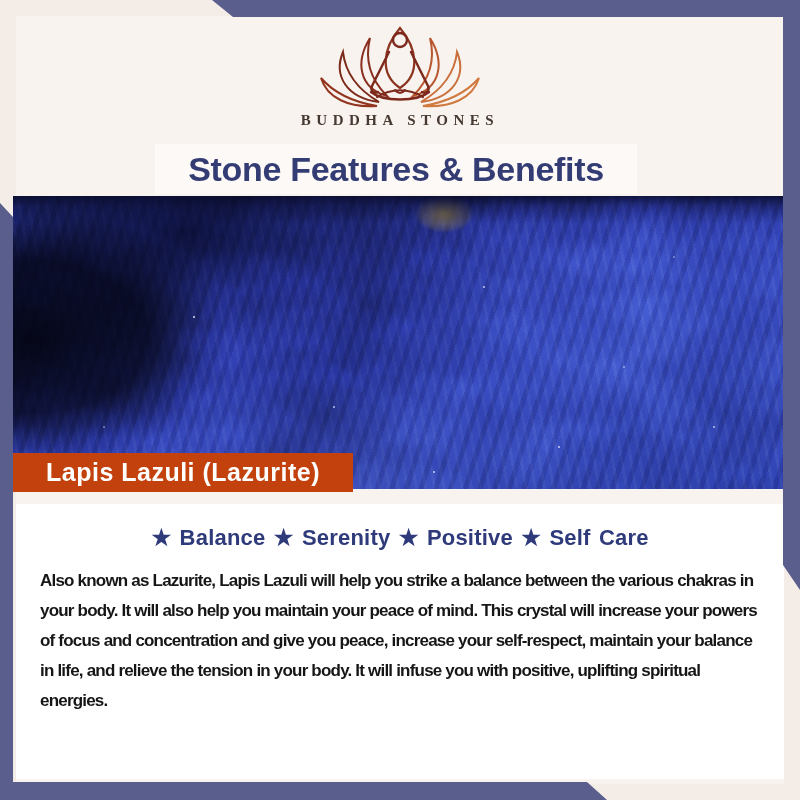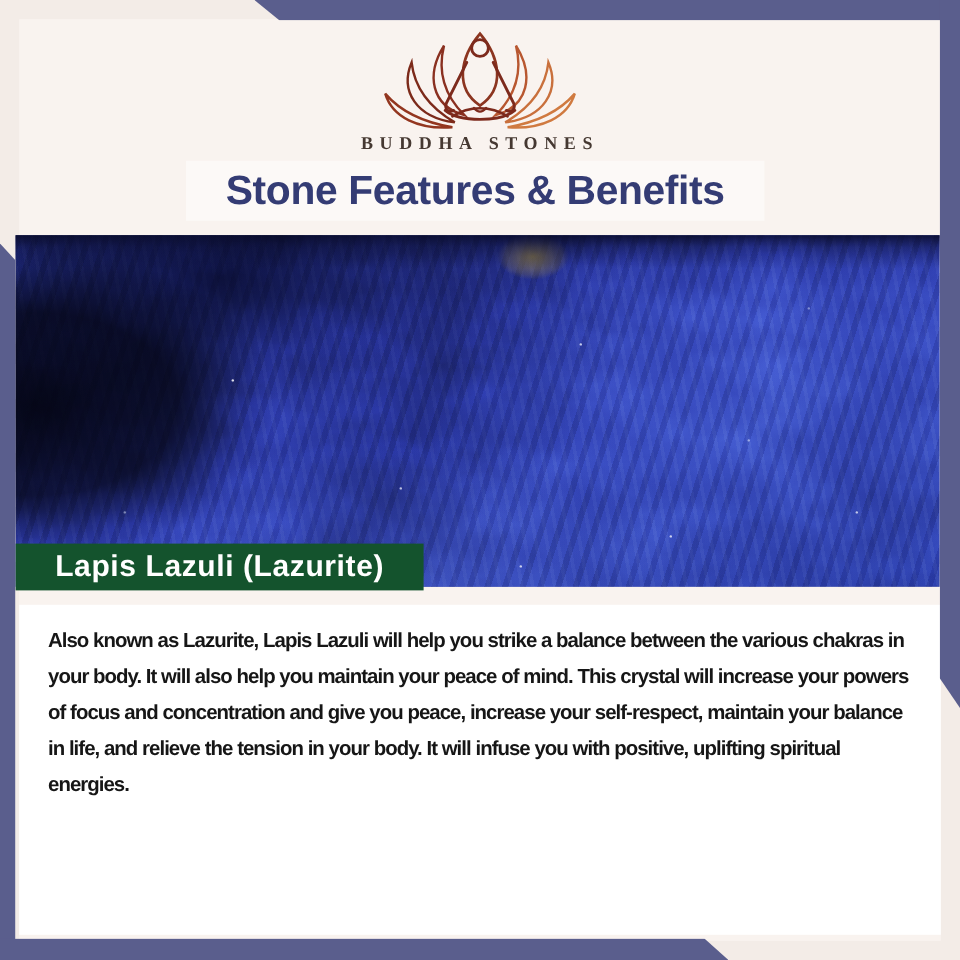--- a/index.html
+++ b/index.html
@@ -24,21 +24,21 @@
     clip-path:polygon(0 0,calc(100% - 20px) 0,100% 100%,0 100%);}
   
   .logo-wrap{position:absolute;left:0;top:26px;width:800px;text-align:center;z-index:3;}
   .brand-name{
     position:absolute;left:0;top:112px;width:800px;text-align:center;
     font-family:"Liberation Serif",serif;font-size:15px;font-weight:600;
     letter-spacing:5.5px;color:#453831;z-index:3;
   }
   
   .banner{
-    position:absolute;left:155px;top:134px;width:482px;height:50px;
+    position:absolute;left:155px;top:144px;width:482px;height:50px;
     background:#fcf9f7;z-index:4;text-align:center;
   }
   .banner-title{
     font-size:34px;font-weight:700;line-height:51px;letter-spacing:-0.3px;
     color:#343c74;
   }
   
   .photo{
     position:absolute;left:13px;top:196px;width:770px;height:293px;z-index:1;
     background:
@@ -60,21 +60,21 @@
     box-shadow:
       180px 120px 0 rgba(255,255,255,.85), 320px 210px 0 rgba(255,255,255,.7),
       470px 90px  0 rgba(235,240,255,.8), 545px 250px 0 rgba(255,255,255,.75),
       610px 170px 0 rgba(220,230,255,.6), 700px 230px 0 rgba(255,255,255,.7),
       260px 265px 0 rgba(255,255,255,.8), 90px 230px  0 rgba(220,230,255,.5),
       420px 275px 0 rgba(255,255,255,.75),660px 60px  0 rgba(210,220,250,.5);
   }
   
   .stone-label{
     position:absolute;left:13px;top:453px;width:340px;height:39px;z-index:5;
-    background:#14532d;text-align:center;
+    background:#c2410c;text-align:center;
   }
   .stone-label span{
     font-size:25px;font-weight:700;line-height:39px;letter-spacing:.5px;color:#ffffff;
   }
   
   .card{
     position:absolute;left:16px;top:504px;width:768px;height:275px;
     background:#ffffff;z-index:2;
   }
   .features-line{
@@ -135,14 +135,15 @@
     <rect width="770" height="293" filter="url(#rockf)"></rect>
   </svg>
   <div class="specks"></div>
 </div>
 
 <div class="stone-label">
   <span>Lapis Lazuli (Lazurite)</span>
 </div>
 
 <div class="card">
+  <div class="features-line">★ Balance ★ Serenity ★ Positive ★ Self Care</div>
   <div class="description">Also known as Lazurite, Lapis Lazuli will help you strike a balance between the various chakras in your body. It will also help you maintain your peace of mind. This crystal will increase your powers of focus and concentration and give you peace, increase your self-respect, maintain your balance in life, and relieve the tension in your body. It will infuse you with positive, uplifting spiritual energies.</div>
 </div>
 
 </body></html>

